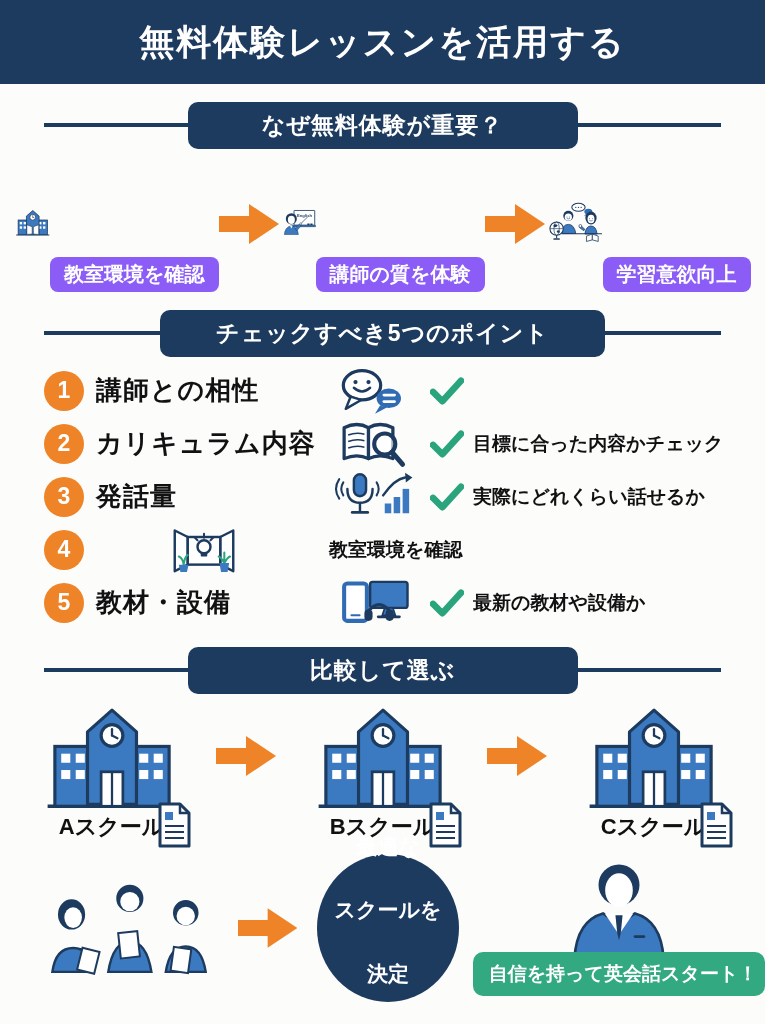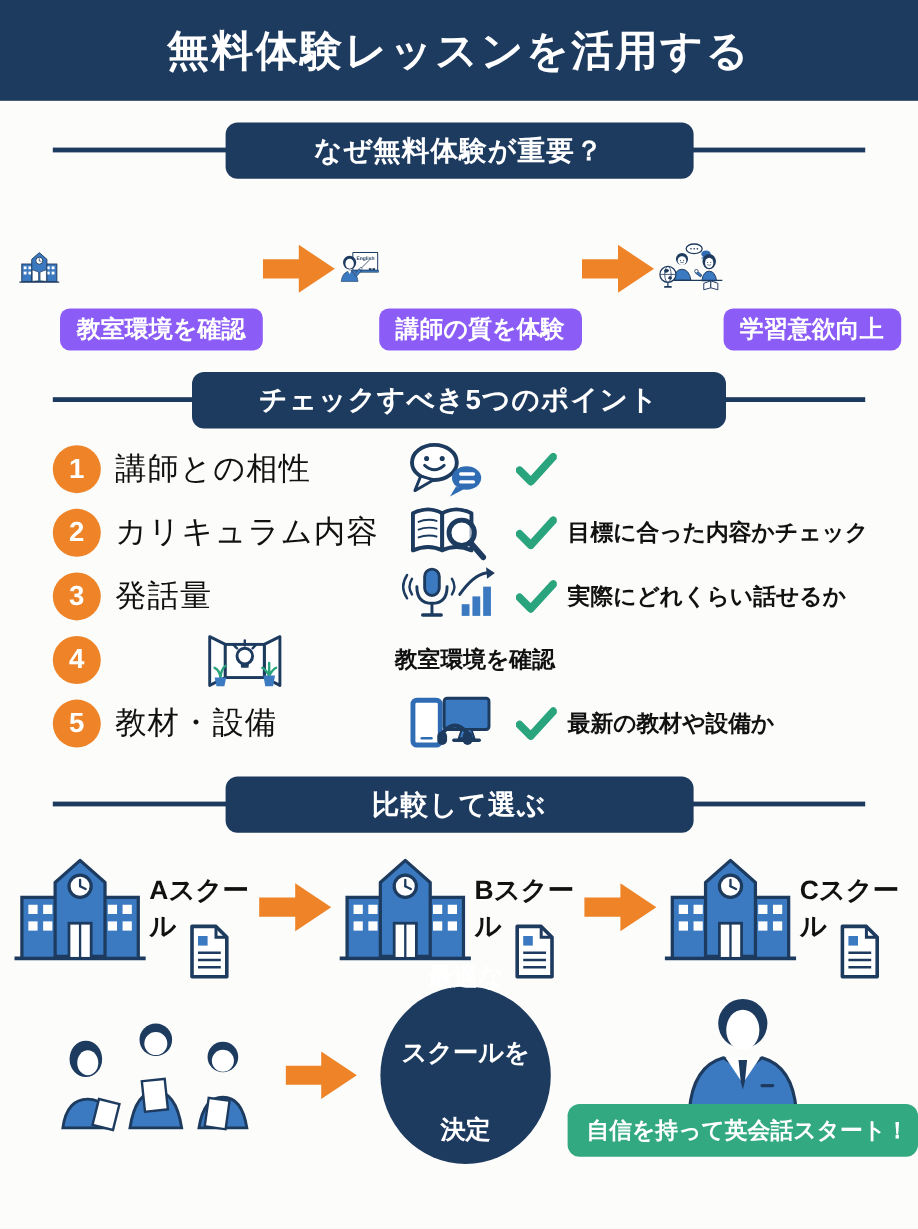--- a/index.html
+++ b/index.html
@@ -26,28 +26,28 @@
   .step-label { margin-top:4px; background:#8b5cf6; color:#fff; font-size:20px; font-weight:bold;
                 padding:4px 14px; border-radius:8px; white-space:nowrap; }
   .arrow-steps { align-self:flex-start; margin-top:49px; }
 
   
   .checklist { margin:10px 20px 0 44px; }
   .check-row { display:grid; grid-template-columns:44px 232px 110px 1fr;
                align-items:center; height:53px; }
   .num { width:40px; height:40px; border-radius:50%; background:#ee8327; color:#fff;
          font-size:23px; font-weight:bold; display:flex; align-items:center; justify-content:center; }
-  .row-label { font-size:26px; font-weight:normal; color:#111; padding-left:8px; letter-spacing:1px; }
+  .row-label { font-size:26px; font-weight:bold; color:#111; padding-left:8px; letter-spacing:1px; }
   .row-icon { display:flex; justify-content:center; align-items:center; }
   .row-desc { display:flex; align-items:center; gap:9px; }
   .row-desc span { font-size:19px; font-weight:bold; color:#111; white-space:nowrap; }
 
   
   .schools-row { display:flex; justify-content:center; align-items:flex-start; margin-top:10px; }
-  .school { position:relative; width:205px; display:flex; align-items:center; }
+  .school { position:relative; width:205px; display:flex; flex-direction:column; align-items:center; }
   .school-label { margin-top:2px; font-size:22px; font-weight:bold; color:#111; }
   .doc-icon { position:absolute; right:22px; bottom:-6px; }
   .arrow-schools { align-self:flex-start; margin-top:32px; }
 
   
   .bottom-row { display:flex; align-items:center; margin-top:12px; padding-left:38px; }
   .arrow-bottom { margin:0 8px; }
   .decision-circle { width:142px; height:148px; margin-left:10px; border-radius:50%;
         background:#1d3a5f; display:flex; flex-direction:column; align-items:center;
         justify-content:center; color:#fff; font-size:21px; font-weight:bold; line-height:1.3;

